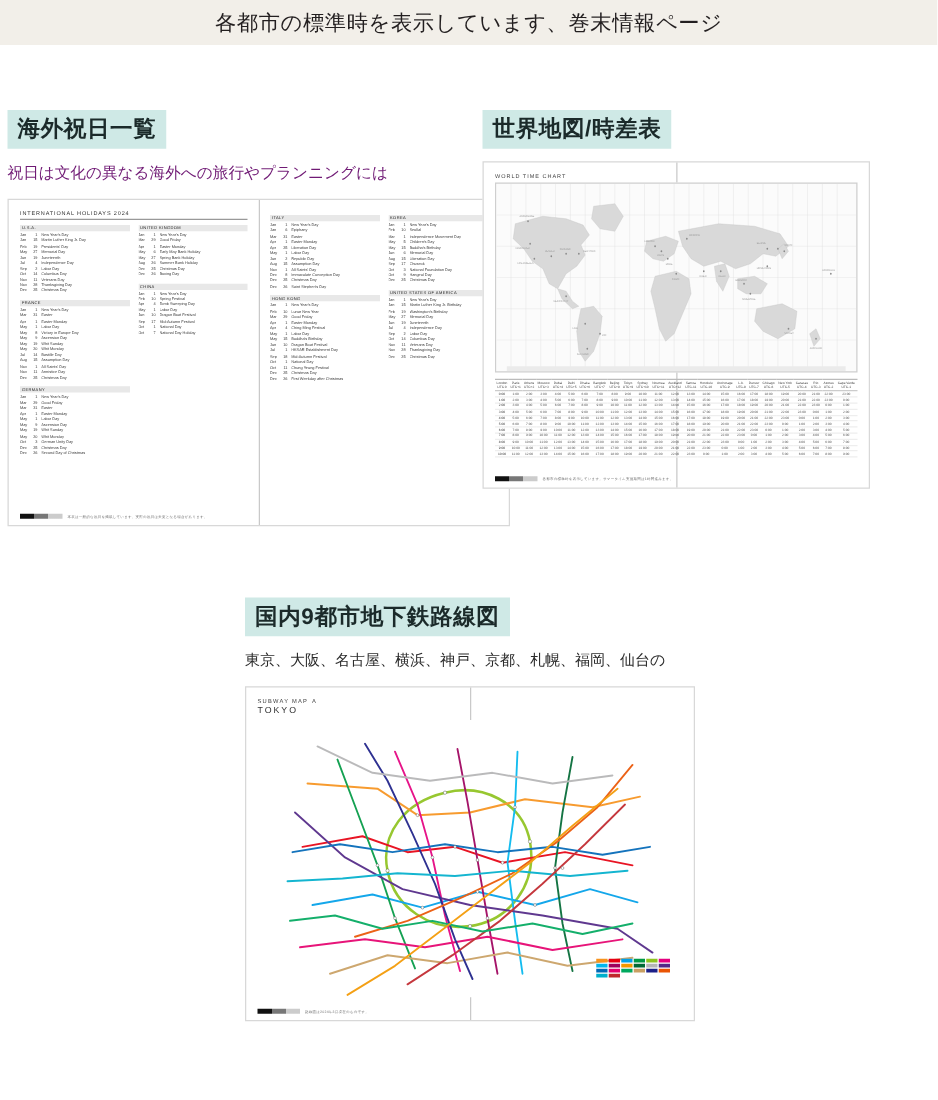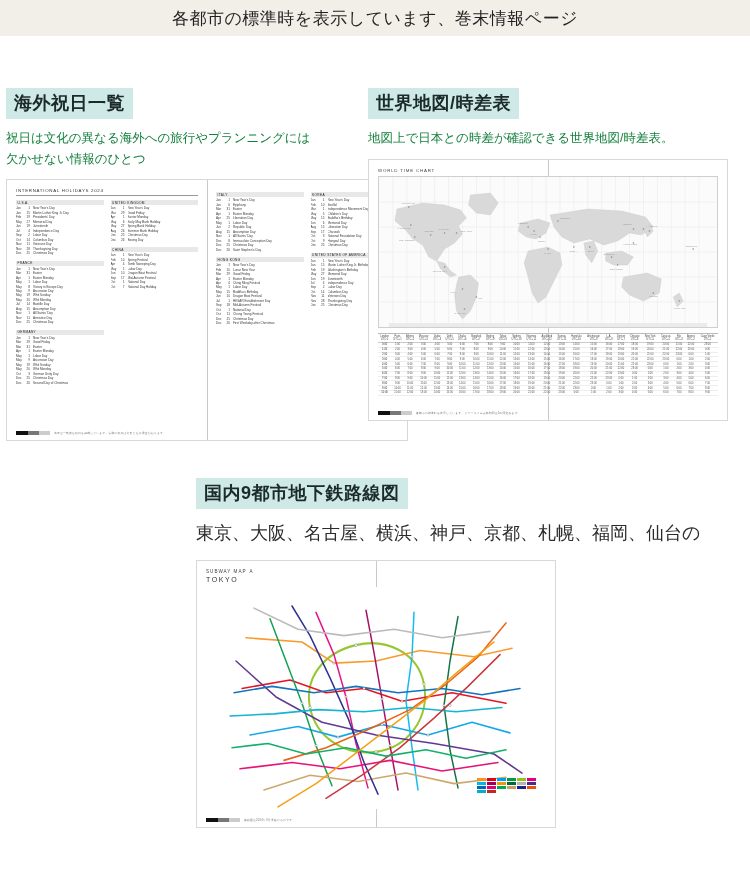--- a/index.html
+++ b/index.html
@@ -38,42 +38,42 @@
     background: #cfe9e6;
     padding: 3px 8px 4px 8px;
     font-size: 18px;
     font-weight: 700;
     letter-spacing: 0.5px;
     color: #1b2a2a;
   }
   .sec-desc {
     font-size: 12.5px;
     line-height: 1.65;
-    color: #15803d;
+    color: #701a75;
     margin-top: 9px;
   }
 
   
   .top-row {
     position: absolute;
     top: 88px;
     left: 0;
     width: 750px;
   }
   .col-left {
     position: absolute;
     left: 6px;
     top: 0;
     width: 402px;
   }
   .col-right {
     position: absolute;
-    left: 368px;
+    left: 386px;
     top: 0;
-    width: 360px;
+    width: 310px;
   }
 
   
   .spread {
     background: #ffffff;
     border: 1px solid #d8d8d8;
     position: relative;
     box-sizing: border-box;
   }
   .spread .gutter {
@@ -180,21 +180,21 @@
   .tz-table tr td:first-child { color: #333; }
 
   
   .subway-block {
     position: absolute;
     top: 478px;
     left: 196px;
     width: 360px;
   }
   .subway-desc {
-    font-size: 18px;
+    font-size: 12px;
     line-height: 1.7;
     color: #2b2b2b;
     margin-top: 9px;
     white-space: nowrap;
   }
   .sub-head { font-size: 4.6px; letter-spacing: 1px; color: #444; }
   .sub-city { font-size: 7px; letter-spacing: 1.6px; color: #333; margin-top: 2px; }
 
   .legend {
     position: absolute;
@@ -211,21 +211,20 @@
 <div class="page-header">
   <div class="title">各都市の標準時を表示しています、巻末情報ページ</div>
 </div>
 
 <div class="top-row">
 
   <div class="col-left">
     <div class="sec-heading">海外祝日一覧</div>
     <div class="sec-desc">
       <div>祝日は文化の異なる海外への旅行やプランニングには</div>
-      <div>欠かせない情報のひとつ</div>
     </div>
 
     <div class="spread" style="margin-top:10px;height:262px;">
       <div class="gutter"></div>
 
       <div class="pg left">
         <div class="pg-title">INTERNATIONAL HOLIDAYS 2024</div>
         <div class="hol-cols">
           <div class="hol-col" id="hol-col-0">
               <div class="hol-group">
@@ -768,21 +767,20 @@
       <div class="spread-footer">
         <div class="foot-bar"></div>
         <div class="foot-text">本表は一般的な祝日を掲載しています。実際の祝日は変更となる場合があります。</div>
       </div>
     </div>
   </div>
 
   <div class="col-right">
     <div class="sec-heading">世界地図/時差表</div>
     <div class="sec-desc">
-      <div>地図上で日本との時差が確認できる世界地図/時差表。</div>
     </div>
 
     <div class="spread" style="margin-top:10px;height:262px;">
       <div class="gutter"></div>
 
       <div style="position:absolute;inset:0;padding:8px 9px 14px 9px;box-sizing:border-box;">
         <div class="wt-title">WORLD TIME CHART</div>
 
         <div class="map-box">
           <svg class="map-svg" viewBox="0 0 340 150" preserveAspectRatio="none">

